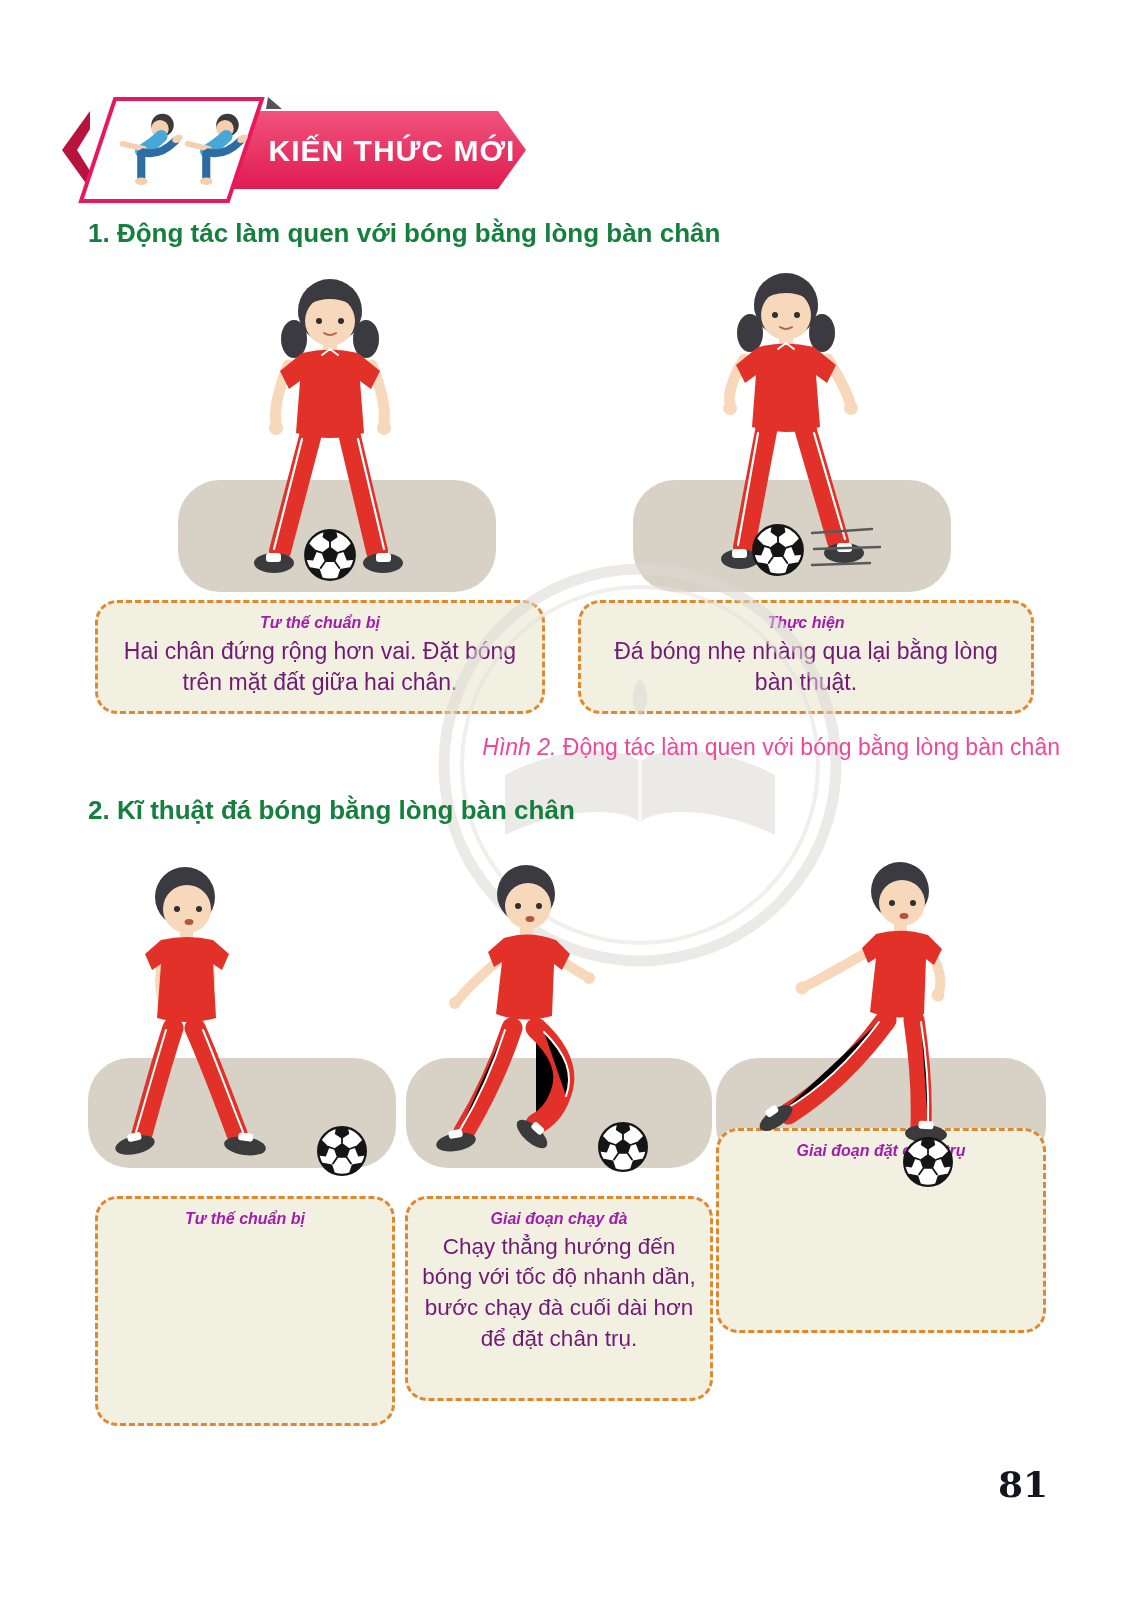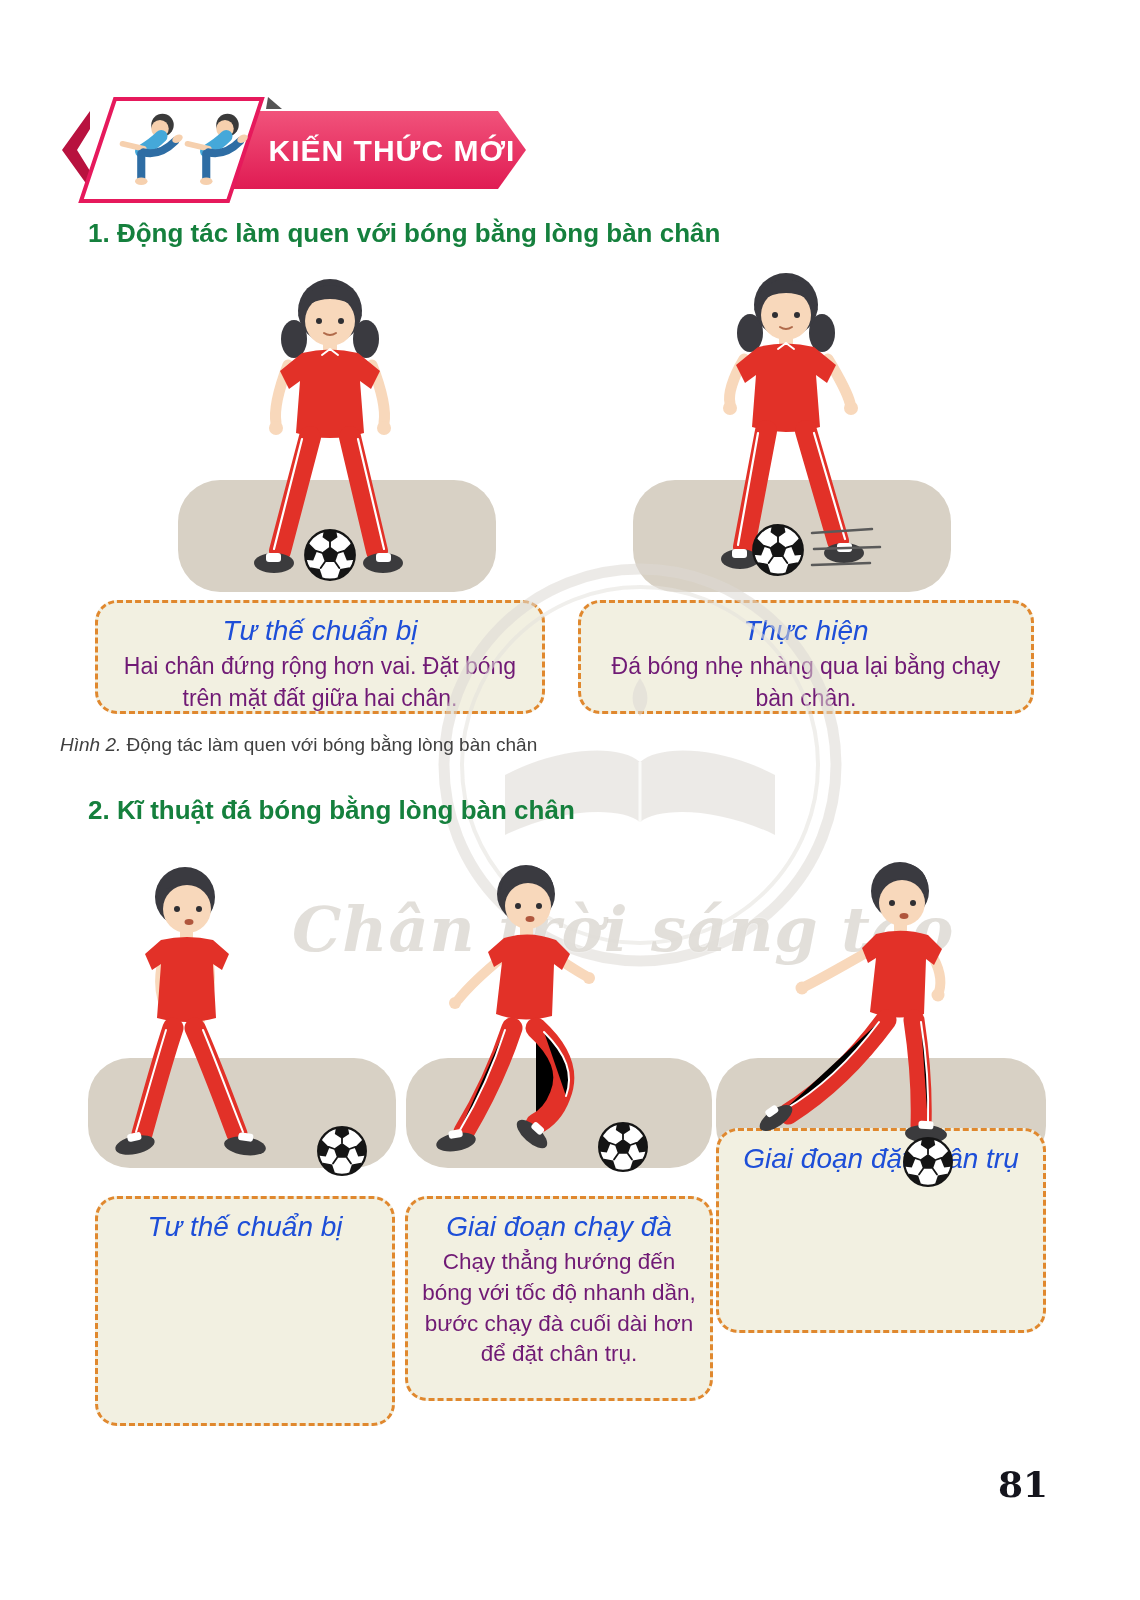--- a/index.html
+++ b/index.html
@@ -1,27 +1,27 @@
 <!DOCTYPE html>
 <html><head>
 <meta charset="utf-8">
 <style>
   html,body{margin:0;padding:0;background:#ffffff;}
   #page{position:relative;width:1140px;height:1547px;background:#ffffff;overflow:hidden;
         font-family:"Liberation Sans","DejaVu Sans",sans-serif;}
   .platform{position:absolute;background:#d8d1c5;border-radius:42px;z-index:1;}
   .cap-box{position:absolute;background:#f2f0e1;border:3px dashed #e0882e;border-radius:22px;
            z-index:2;text-align:center;padding:10px 14px;box-sizing:border-box;}
-  .cap-title{color:#1d4ed8;font-weight:normal;font-style:italic;font-size:28px;line-height:1.3;}
+  .cap-title{color:#a21caf;font-weight:bold;font-style:italic;font-size:16px;line-height:1.3;}
   .cap-body{color:#701a75;font-size:23px;line-height:1.36;margin-top:2px;}
   .cap-body.small{font-size:22.5px;}
   .sec-heading{position:absolute;color:#15803d;font-weight:bold;font-size:26px;z-index:6;}
   .fig{position:absolute;z-index:5;}
-  .fig-caption{position:absolute;left:60px;width:1000px;text-align:left;color:#404040;
-               font-size:19px;z-index:6;}
+  .fig-caption{position:absolute;left:60px;width:1000px;text-align:right;color:#ec4899;
+               font-size:23px;z-index:6;}
   .fig-caption .it{font-style:italic;}
   .wm-logo{position:absolute;left:425px;top:550px;z-index:3;opacity:.55;pointer-events:none;}
   .wm-text{position:absolute;left:292px;top:893px;z-index:3;font-family:"DejaVu Serif",serif;
            font-style:italic;font-weight:bold;font-size:62px;letter-spacing:1px;
            color:rgba(208,203,196,0.62);text-shadow:0 0 2px rgba(255,255,255,0.85);
            pointer-events:none;white-space:nowrap;}
   .page-num{position:absolute;left:998px;top:1463px;font-family:"DejaVu Serif",serif;
             font-weight:bold;font-size:36px;color:#15151d;z-index:6;}
   .banner{position:absolute;left:60px;top:95px;z-index:6;}
   svg{display:block;}
@@ -93,21 +93,20 @@
     <text x="332" y="66" text-anchor="middle" font-size="30" font-weight="bold" fill="#ffffff" letter-spacing="1">KIẾN THỨC MỚI</text>
   </svg>
 
   <svg class="wm-logo" width="430" height="430" viewBox="0 0 430 430">
     <circle cx="215" cy="215" r="196" fill="none" stroke="#dedad5" stroke-width="11"></circle>
     <circle cx="215" cy="215" r="178" fill="none" stroke="#e5e2dd" stroke-width="4"></circle>
     <path d="M80,225 C135,196 195,194 215,212 C235,194 295,196 350,225 L350,285 C295,258 235,256 215,272 C195,256 135,258 80,285 Z" fill="#dedad5"></path>
     <path d="M215,212 L215,272" stroke="#f7f6f4" stroke-width="3"></path>
     <path d="M215,128 q15,21 0,38 q-15,-17 0,-38 z" fill="#dedad5"></path>
   </svg>
-  <div class="wm-text">Chân trời sáng tạo</div>
 
   <div class="sec-heading" style="left:88px;top:218px">1. Động tác làm quen với bóng bằng lòng bàn chân</div>
 
   <div class="platform" style="left:178px;top:480px;width:318px;height:112px"></div>
   <div class="platform" style="left:633px;top:480px;width:318px;height:112px"></div>
 
   <svg class="fig" style="left:190px;top:265px" width="310" height="330" viewBox="0 0 310 330">
     <g stroke-linecap="round">
       <ellipse cx="104" cy="74" rx="13" ry="19" fill="#3a3a40"></ellipse>
       <ellipse cx="176" cy="74" rx="13" ry="19" fill="#3a3a40"></ellipse>
@@ -169,21 +168,21 @@
       </g>
     </g>
   </svg>
 
   <div class="cap-box" style="left:95px;top:600px;width:450px;height:114px">
     <div class="cap-title">Tư thế chuẩn bị</div>
     <div class="cap-body">Hai chân đứng rộng hơn vai. Đặt bóng trên mặt đất giữa hai chân.</div>
   </div>
   <div class="cap-box" style="left:578px;top:600px;width:456px;height:114px">
     <div class="cap-title">Thực hiện</div>
-    <div class="cap-body">Đá bóng nhẹ nhàng qua lại bằng chạy bàn chân.</div>
+    <div class="cap-body">Đá bóng nhẹ nhàng qua lại bằng lòng bàn thuật.</div>
   </div>
 
   <div class="fig-caption" style="top:734px">
     <span class="it">Hình 2.</span><span> Động tác làm quen với bóng bằng lòng bàn chân</span>
   </div>
 
   <div class="sec-heading" style="left:88px;top:795px">2. Kĩ thuật đá bóng bằng lòng bàn chân</div>
 
   <div class="platform" style="left:88px;top:1058px;width:308px;height:110px"></div>
   <div class="platform" style="left:406px;top:1058px;width:306px;height:110px"></div>

